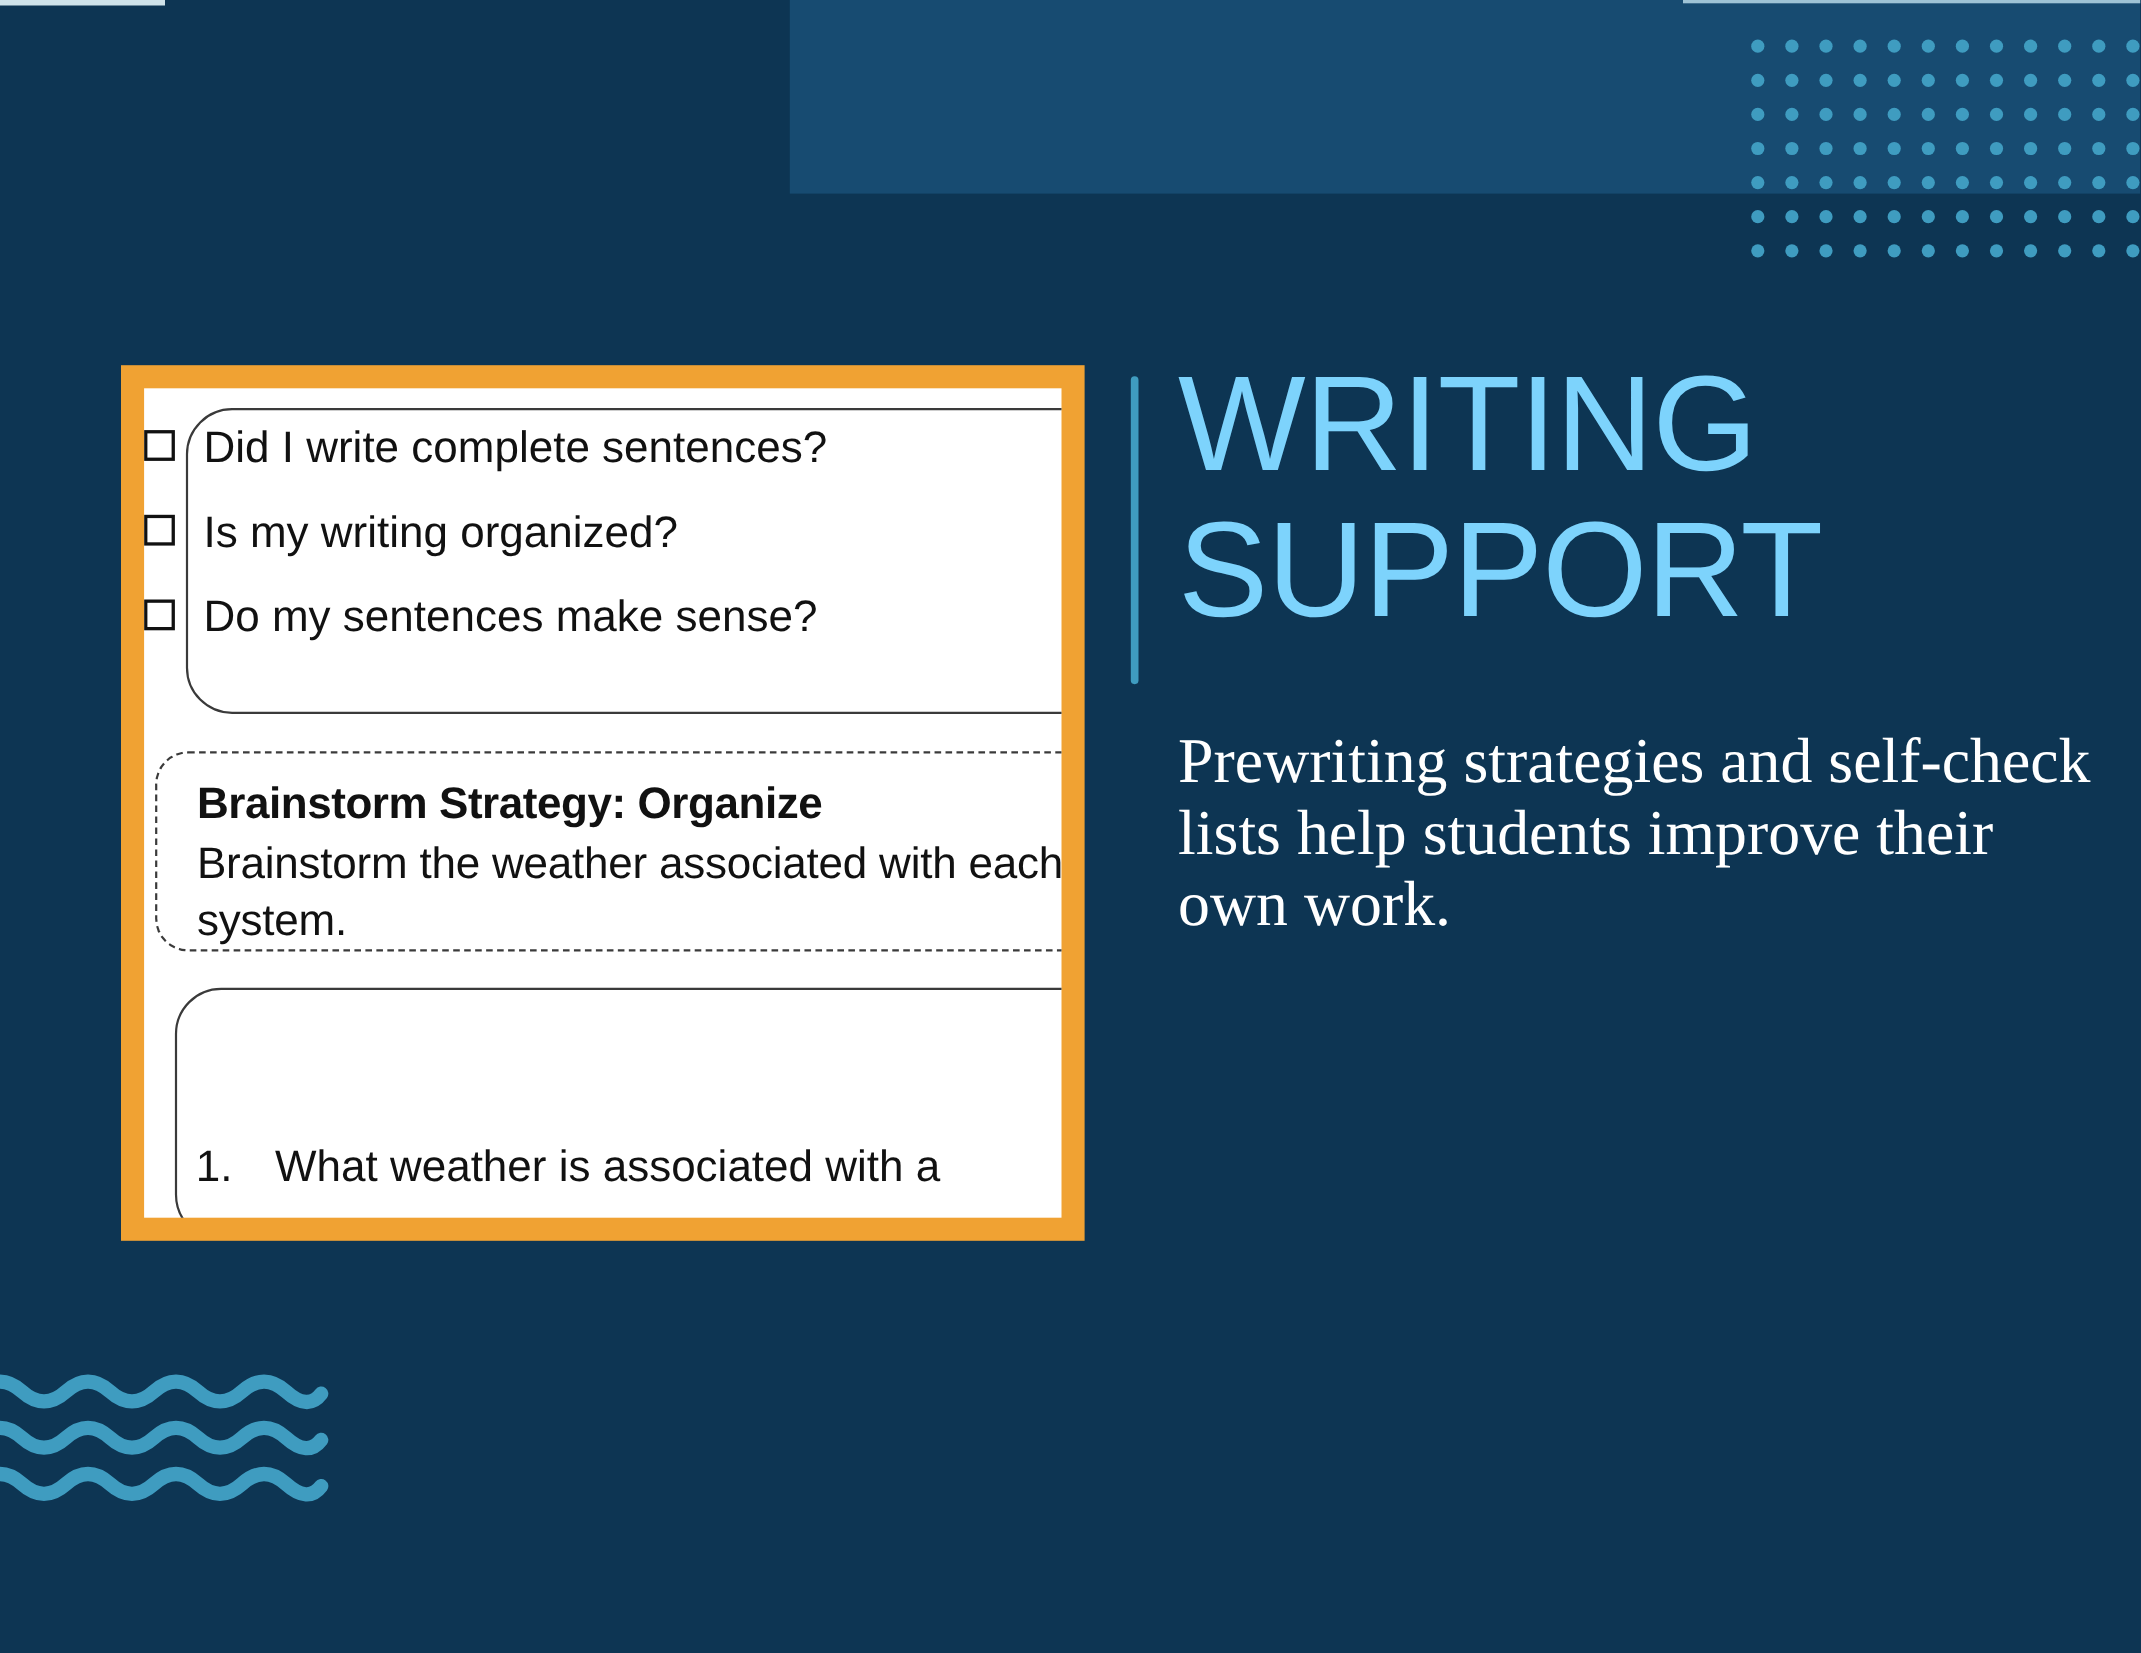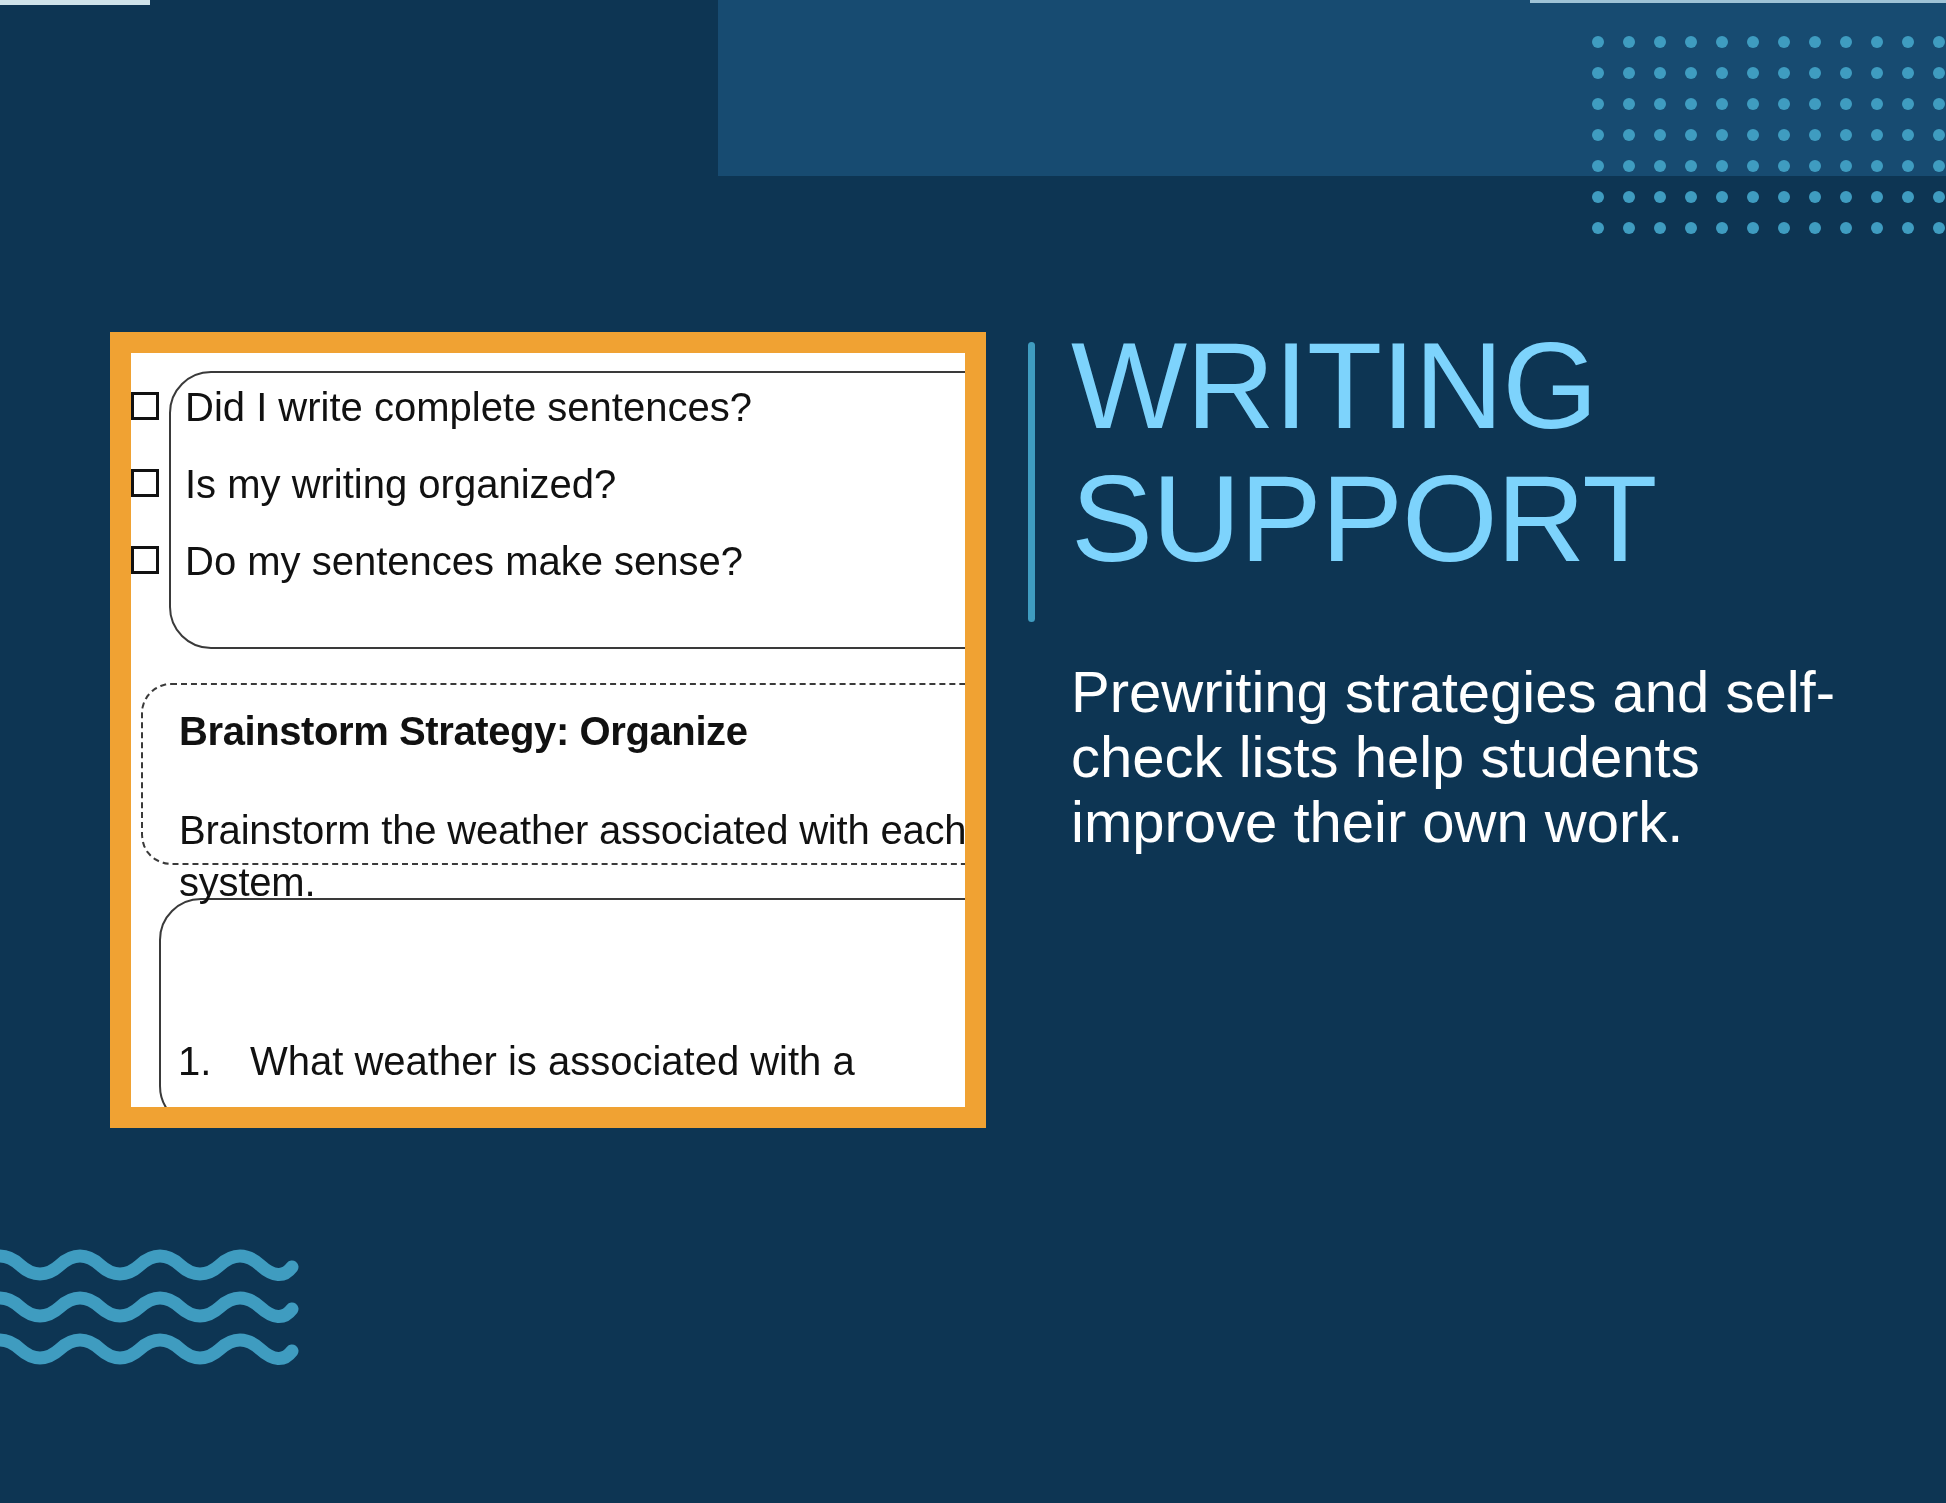--- a/index.html
+++ b/index.html
@@ -109,21 +109,20 @@
     font-size: 40px;
     font-weight: bold;
     letter-spacing: -0.4px;
     white-space: nowrap;
   }
   .ws-line {
     position: absolute;
     font-size: 40px;
     white-space: nowrap;
     letter-spacing: -0.2px;
-    margin-top: 45px;
   }
   .ws-check-title { left: 78px;  top: 44px; }
   .ws-item        { left: 78px;  font-size: 40px; white-space: nowrap; margin-top: 32px; }
   .ws-item .cb {
     display: inline-block;
     width: 22px; height: 22px;
     border: 3px solid #111;
     margin-right: 26px;
     vertical-align: 1px;
   }
@@ -163,21 +162,21 @@
     font-weight: normal;
     line-height: 1.08;
     letter-spacing: -1px;
   }
   .subtitle {
     position: absolute;
     left: 1071px;
     top: 660px;
     width: 840px;
     color: #ffffff;
-    font-family: Liberation Sans, sans-serif;
+    font-family: Liberation Serif, serif;
     font-size: 58px;
     line-height: 1.12;
   }
 </style>
 </head>
 <body>
 
 <div id="slide">
 
   <div class="top-light-panel"></div>

